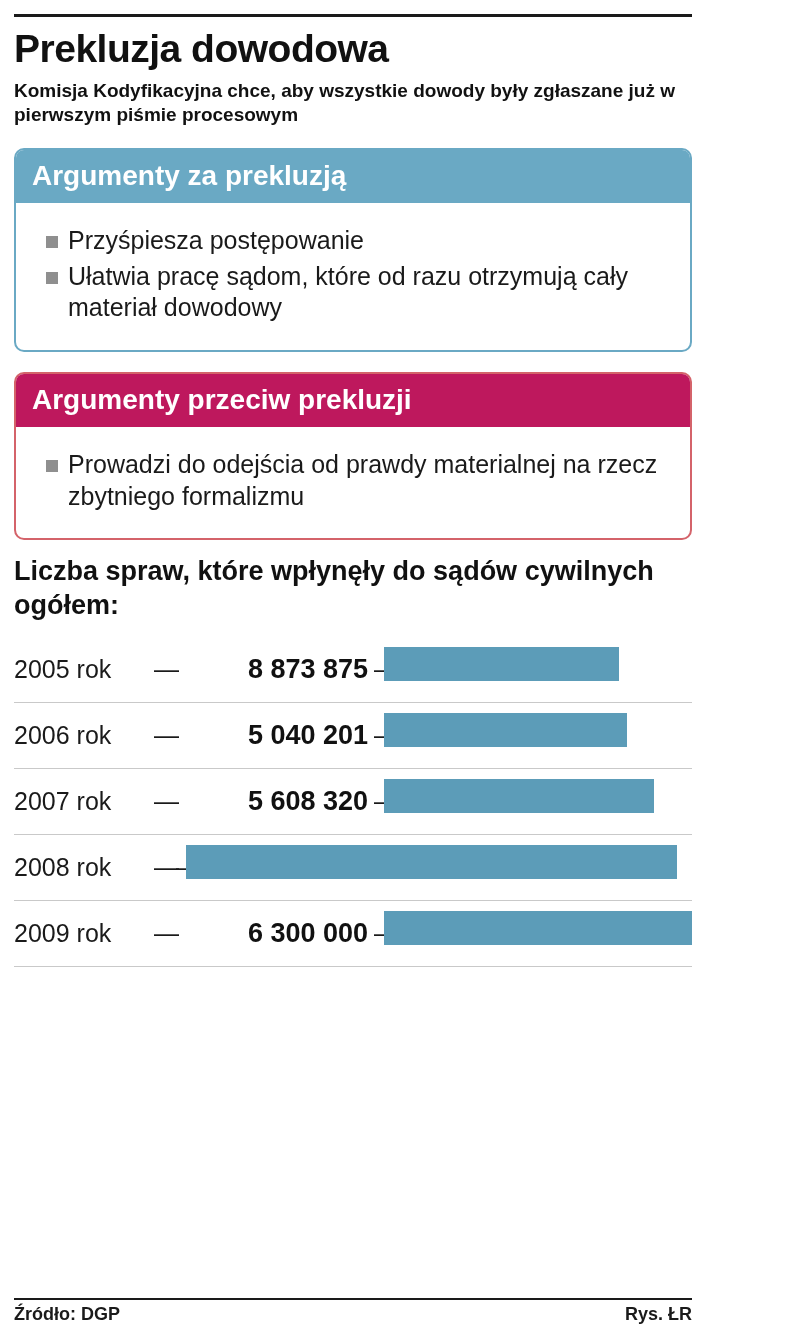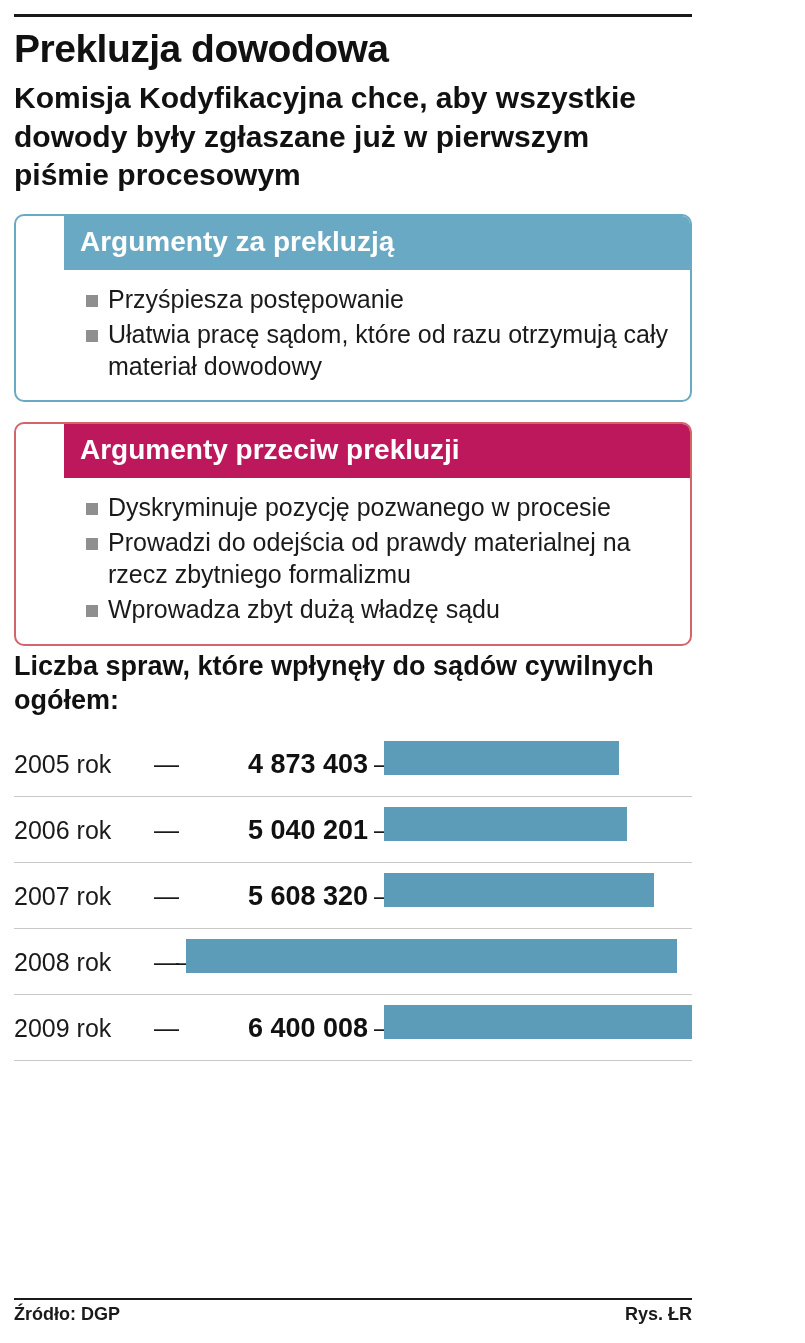--- a/index.html
+++ b/index.html
@@ -36,33 +36,32 @@
     margin: 0;
     padding-top: 28px;
     font-size: 39px;
     font-weight: bold;
     letter-spacing: -0.5px;
     line-height: 1.08;
     color: #111111;
   }
   .subtitle {
     margin: 9px 0 0 0;
-    font-size: 30px;
+    font-size: 19px;
     font-weight: bold;
     line-height: 1.28;
     color: #111111;
     max-width: 770px;
   }
 
   
   .panel {
     margin-top: 20px;
     border-radius: 10px;
     overflow: hidden;
-    padding-left: 48px;
   }
   .panel.pro {
     border: 2px solid #6aa9c4;
     background: #ffffff;
   }
   .panel.con {
     border: 2px solid #d4636a;
     background: #ffffff;
   }
   .panel-head {
@@ -73,21 +72,21 @@
     line-height: 1.2;
   }
   .panel.pro .panel-head { background: #6aa9c4; }
   .panel.con .panel-head { background: #be185d; }
 
   .panel-body {
     padding: 10px 14px 14px 14px;
   }
   ul.bullets {
     list-style: none;
-    margin: 4px;
+    margin: 12px;
     padding: 0;
   }
   ul.bullets li {
     position: relative;
     padding-left: 26px;
     font-size: 25px;
     line-height: 1.26;
     margin-bottom: 4px;
     color: #1a1a1a;
   }
@@ -95,21 +94,21 @@
     position: absolute;
     left: 4px;
     top: 11px;
     width: 12px;
     height: 12px;
     background: #8f8f8f;
   }
 
   
   .chart-title {
-    margin-top: 4px;
+    margin-top: 15px;
     font-size: 27px;
     font-weight: bold;
     line-height: 1.25;
     color: #111111;
   }
   .chart {
     margin-top: 14px;
   }
   .bar-row {
     display: flex;
@@ -210,42 +209,37 @@
       </ul>
     </div>
   </div>
 
   <div class="panel con">
     <div class="panel-head">Argumenty przeciw prekluzji</div>
     <div class="panel-body">
       <ul class="bullets">
         <li>
           <span class="sq"></span>
-          <span>Dyskryminuje pozycję pozwanego w procesie</span>
         </li>
         <li>
           <span class="sq"></span>
           <span>Prowadzi do odejścia od prawdy materialnej na rzecz zbytniego formalizmu</span>
         </li>
-        <li>
-          <span class="sq"></span>
-          <span>Wprowadza zbyt dużą władzę sądu</span>
-        </li>
       </ul>
     </div>
   </div>
 
   <div class="chart-title">Liczba spraw, które wpłynęły do sądów cywilnych ogółem:</div>
 
   <div class="chart">
 
     <div class="bar-row">
       <div class="year">2005 rok</div>
       <div class="dash">—</div>
-      <div class="value">4 873 403</div>
+      <div class="value">8 873 875</div>
       <div class="tick">—</div>
       <div class="bar-wrap">
         <div class="bar" style="width:76.2%"></div>
       </div>
       <div class="rowline"></div>
     </div>
 
     <div class="bar-row">
       <div class="year">2006 rok</div>
       <div class="dash">—</div>
@@ -274,21 +268,21 @@
       <div class="tick">—</div>
       <div class="bar-wrap">
         <div class="bar" style="width:97.1%"></div>
       </div>
       <div class="rowline"></div>
     </div>
 
     <div class="bar-row">
       <div class="year">2009 rok</div>
       <div class="dash">—</div>
-      <div class="value">6 400 008</div>
+      <div class="value">6 300 000</div>
       <div class="tick">—</div>
       <div class="bar-wrap">
         <div class="bar" style="width:100%"></div>
       </div>
       <div class="rowline"></div>
     </div>
 
   </div>
 
   <div class="footer">

